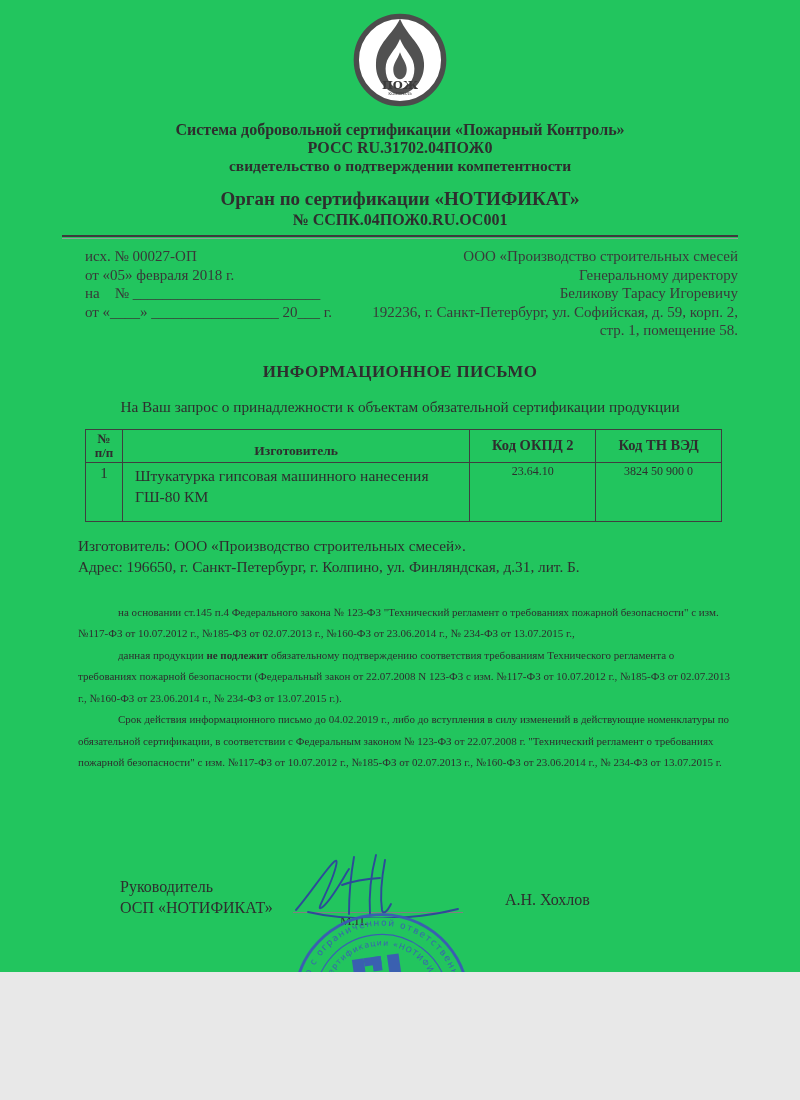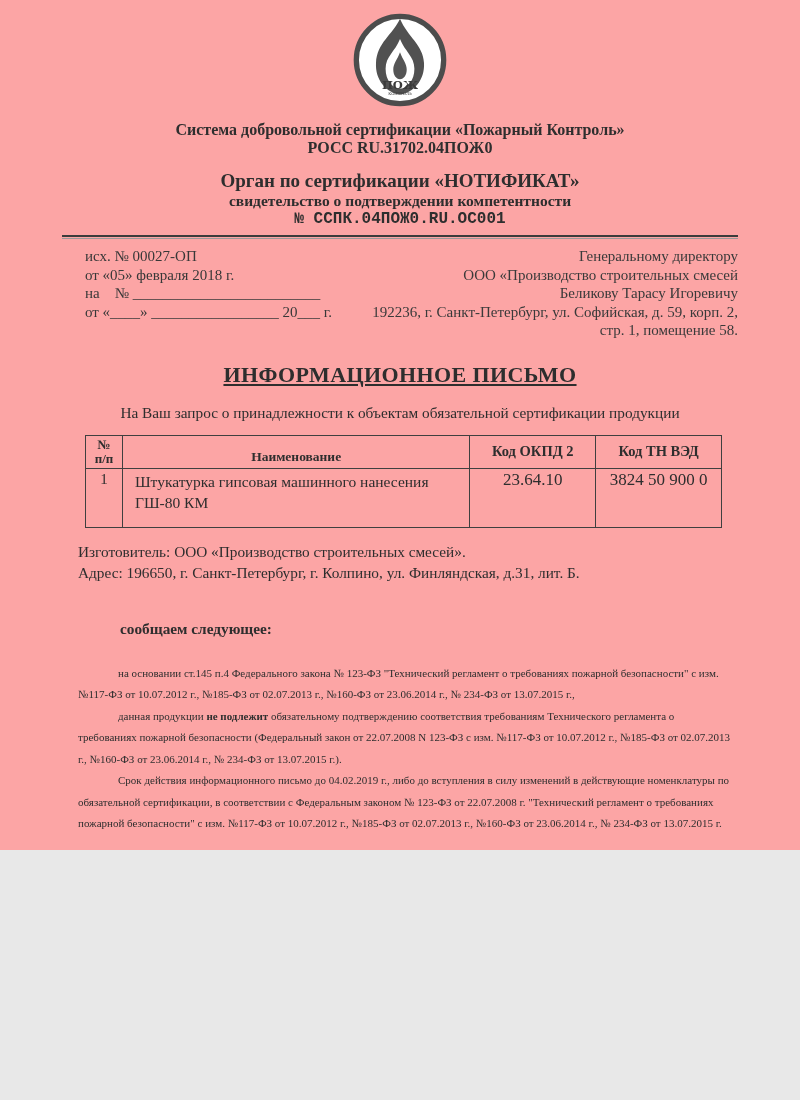--- a/index.html
+++ b/index.html
@@ -1,51 +1,51 @@
 <!DOCTYPE html>
 <html><head>
 <meta charset="utf-8">
 <style>
   * { margin:0; padding:0; box-sizing:border-box; }
   html,body { background:#e8e8e8; }
   .page {
-    position:relative; width:800px; height:850px; margin:0 auto;
-    background:#fca5a5; color:#2e2e2e; overflow:hidden;
+    position:relative; width:800px; height:972px; margin:0 auto;
+    background:#22c55e; color:#2e2e2e; overflow:hidden;
     font-family:"Liberation Serif", serif;
   }
   
   .logo-wrap { padding-top:12px; text-align:center; }
   .logo-wrap svg { width:96px; height:96px; }
   
   .hdr { text-align:center; font-weight:bold; }
   .hdr-sys  { font-size:16px; line-height:19px; margin-top:8px; }
   .hdr-ross { font-size:16px; line-height:18px; }
   .hdr-org  { font-size:19px; line-height:22px; margin-top:13px; }
   .hdr-comp { font-size:15.5px; line-height:18px; }
-  .hdr-no   { font-size:16px; line-height:19px;font-family:Liberation Mono, monospace; }
+  .hdr-no   { font-size:16px; line-height:19px; }
   .rule-dark  { border-top:2px solid #3c3c3c; margin:6px 62px 0 62px; }
   .addr-line { font-size:15px; line-height:20px; text-align:center; padding-top:1px; }
   .rule-light { border-top:1px solid #9a9a9a; margin:1px 62px 0 62px; }
   
   .ref-row { display:flex; justify-content:space-between; padding:8px 62px 0 85px; }
   .ref-left  { font-size:15px; line-height:18.5px; color:#383838; }
   .ref-left div { white-space:pre; }
   .ref-right { font-size:15px; line-height:18.5px; text-align:right; color:#3a3a3a; max-width:380px; }
   
-  .letter-title { text-align:center; font-weight:bold; font-size:22px; letter-spacing:0.4px; margin-top:22px;text-decoration:underline; }
+  .letter-title { text-align:center; font-weight:bold; font-size:17px; letter-spacing:0.4px; margin-top:22px; }
   .letter-intro { margin:16px 70px 0 70px; font-size:15.3px; text-align:center; }
   
   table.goods { border-collapse:collapse; margin:13px 0 0 85px; width:637px; }
   table.goods td, table.goods th { border:1.5px solid #3f3f3f; }
   th.col-num   { width:37px;  font-size:13px; line-height:14px; font-weight:bold; text-align:center; padding:2px 0; }
   th.col-name  { width:348px; font-size:13.5px; font-weight:bold; text-align:center; vertical-align:bottom; padding-bottom:3px; }
   th.col-code  { width:126px; font-size:14.5px; font-weight:bold; text-align:center; vertical-align:middle; }
   td.cell-num  { text-align:center; vertical-align:top; font-size:15px; padding-top:2px; }
   td.cell-name { font-size:15.5px; padding:2px 8px 14px 12px; vertical-align:top; line-height:21px; }
-  td.cell-code { text-align:center; vertical-align:top; font-size:17px; padding-top:1px; }
+  td.cell-code { text-align:center; vertical-align:top; font-size:12px; padding-top:1px; }
   
   .maker { margin:13px 62px 0 78px; font-size:15.3px; line-height:21px; }
   
   .lead { margin:37px 0 0 120px; font-weight:bold; font-size:15.3px; }
   .para { margin:0 66px 0 78px; font-size:11px; line-height:21.5px; text-indent:40px; }
   .para-first { margin-top:25px; }
   
   .sig-role { position:absolute; left:120px; top:876px; font-size:16px; line-height:21px; }
   .sig-line { position:absolute; left:293px; top:912px; width:170px; border-top:1.2px solid #808080; }
   .sig-svg  { position:absolute; left:290px; top:852px; width:178px; height:66px; z-index:3; }
@@ -69,72 +69,71 @@
       <path d="M50,7 C42,24 26,32 25,53 C24,71 36,84 50,86 C64,84 76,71 75,53 C74,34 58,26 50,7 Z" fill="#515151"></path>
       <path d="M50,28 C45,41 35,46 35,59 C35,71 42,79 50,80 C58,79 65,71 65,59 C65,46 55,41 50,28 Z" fill="#ffffff"></path>
       <path d="M50,42 C47,50 43,54 43,60 C43,66 46,70 50,70 C54,70 57,66 57,60 C57,54 53,50 50,42 Z" fill="#555555"></path>
       <text x="50" y="80" text-anchor="middle" font-size="12" font-weight="bold" fill="#3a3a3a">ПОЖ</text>
       <text x="50" y="86" text-anchor="middle" font-size="4" fill="#3a3a3a">КОНТРОЛЬ</text>
     </svg>
   </div>
 
   <div class="hdr hdr-sys">Система добровольной сертификации «Пожарный Контроль»</div>
   <div class="hdr hdr-ross">РОСС RU.31702.04ПОЖ0</div>
+  <div class="hdr hdr-comp">свидетельство о подтверждении компетентности</div>
   <div class="hdr hdr-org">Орган по сертификации «НОТИФИКАТ»</div>
-  <div class="hdr hdr-comp">свидетельство о подтверждении компетентности</div>
   <div class="hdr hdr-no">№ ССПК.04ПОЖ0.RU.ОС001</div>
 
   <div class="rule-dark"></div>
   <div class="rule-light"></div>
 
   <div class="ref-row">
     <div class="ref-left">
       <div>исх. № 00027-ОП</div>
       <div>от «05» февраля 2018 г.</div>
       <div>на    № _________________________</div>
       <div>от «____» _________________ 20___ г.</div>
     </div>
     <div class="ref-right">
+      <div>ООО «Производство строительных смесей</div>
       <div>Генеральному директору</div>
-      <div>ООО «Производство строительных смесей</div>
       <div>Беликову Тарасу Игоревичу</div>
       <div>192236, г. Санкт-Петербург, ул. Софийская, д. 59, корп. 2,</div>
       <div>стр. 1, помещение 58.</div>
     </div>
   </div>
 
   <div class="letter-title">ИНФОРМАЦИОННОЕ ПИСЬМО</div>
   <div class="letter-intro">На Ваш запрос о принадлежности к объектам обязательной сертификации продукции</div>
 
   <table class="goods">
     <tbody>
         <tr>
       <th class="col-num">
         <div>№</div>
         <div>п/п</div>
       </th>
-      <th class="col-name">Наименование</th>
+      <th class="col-name">Изготовитель</th>
       <th class="col-code">Код ОКПД 2</th>
       <th class="col-code">Код ТН ВЭД</th>
     </tr>
     <tr>
       <td class="cell-num">1</td>
       <td class="cell-name">Штукатурка гипсовая машинного нанесения ГШ-80 КМ</td>
       <td class="cell-code">23.64.10</td>
       <td class="cell-code">3824 50 900 0</td>
     </tr>
   </tbody>
     </table>
 
   <div class="maker">
     <div>Изготовитель: ООО «Производство строительных смесей».</div>
     <div>Адрес: 196650, г. Санкт-Петербург, г. Колпино, ул. Финляндская, д.31, лит. Б.</div>
   </div>
 
-  <div class="lead">сообщаем следующее:</div>
   <p class="para para-first">на основании ст.145 п.4  Федерального закона № 123-ФЗ  "Технический регламент о требованиях пожарной безопасности" с изм. №117-ФЗ  от 10.07.2012 г., №185-ФЗ от 02.07.2013 г., №160-ФЗ от 23.06.2014 г., № 234-ФЗ от 13.07.2015 г.,</p>
   <p class="para"><span>данная продукции </span><b>не подлежит</b><span> обязательному подтверждению соответствия требованиям Технического регламента о требованиях пожарной безопасности (Федеральный закон от 22.07.2008 N 123-ФЗ с изм. №117-ФЗ от 10.07.2012 г., №185-ФЗ от 02.07.2013 г., №160-ФЗ от 23.06.2014 г., № 234-ФЗ от 13.07.2015 г.).</span></p>
   <p class="para">Срок действия информационного письмо до 04.02.2019 г., либо до вступления в силу изменений в действующие номенклатуры по обязательной сертификации, в соответствии с Федеральным законом № 123-ФЗ от 22.07.2008 г. "Технический регламент о требованиях пожарной безопасности" с изм. №117-ФЗ от 10.07.2012 г., №185-ФЗ от 02.07.2013 г., №160-ФЗ от 23.06.2014 г., № 234-ФЗ от 13.07.2015 г.</p>
 
   <div class="sig-role">
     <div>Руководитель</div>
     <div>ОСП «НОТИФИКАТ»</div>
   </div>
 
   <svg class="sig-svg" viewBox="0 0 178 66">

